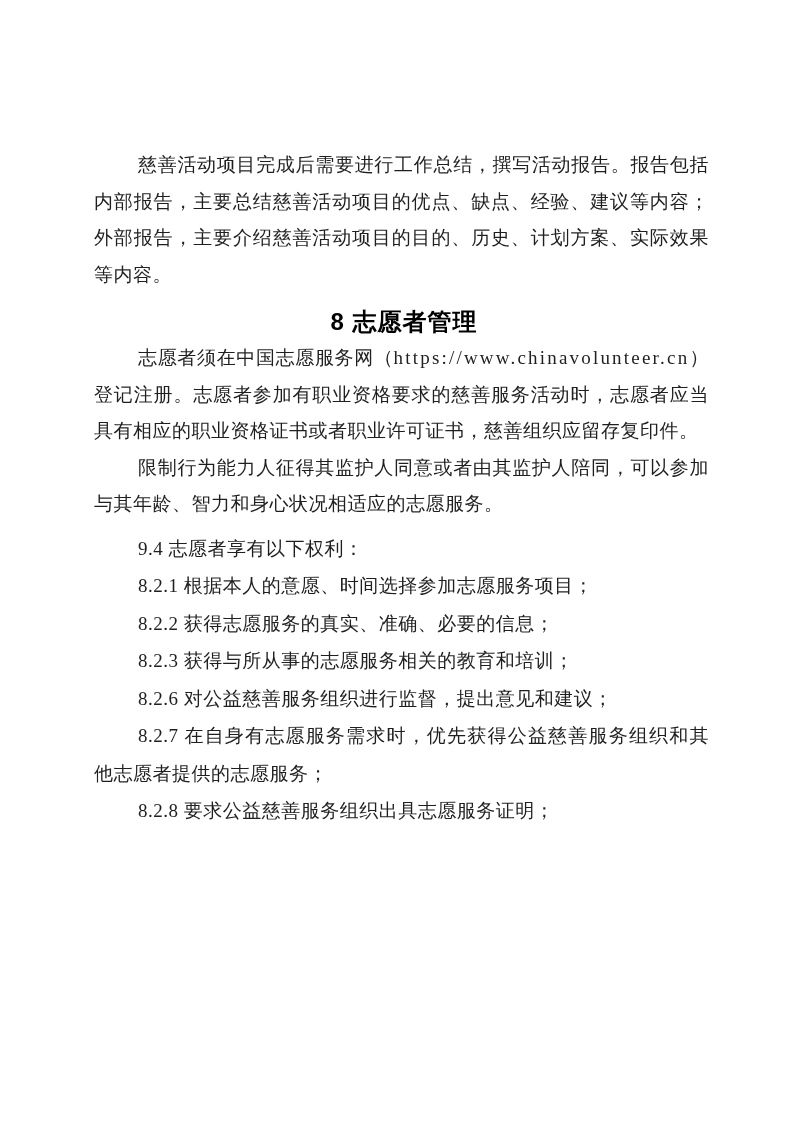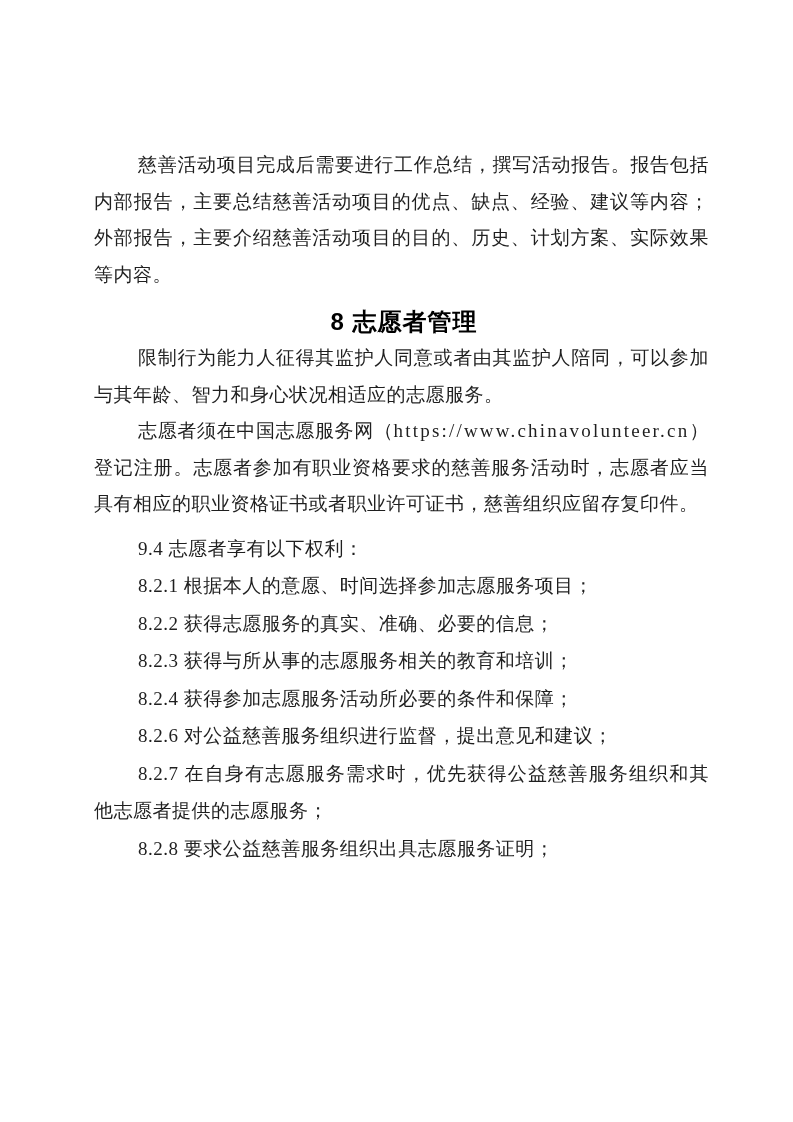--- a/index.html
+++ b/index.html
@@ -66,33 +66,32 @@
 <body>
 
 <div class="page">
   <div class="content">
 
     <p class="para">慈善活动项目完成后需要进行工作总结，撰写活动报告。报告包括内部报告，主要总结慈善活动项目的优点、缺点、经验、建议等内容；外部报告，主要介绍慈善活动项目的目的、历史、计划方案、实际效果等内容。</p>
 
     <h2 class="heading">8 志愿者管理</h2>
 
 
+    <p class="para"><span>志愿者须在中国志愿服务网（</span><span class="url">https://www.chinavolunteer.cn</span><span>）登记注册。志愿者参加有职业资格要求的慈善服务活动时，志愿者应当具有相应的职业资格证书或者职业许可证书，慈善组织应留存复印件。</span></p>
+
     <p class="para">限制行为能力人征得其监护人同意或者由其监护人陪同，可以参加与其年龄、智力和身心状况相适应的志愿服务。</p>
-
-    <p class="para"><span>志愿者须在中国志愿服务网（</span><span class="url">https://www.chinavolunteer.cn</span><span>）登记注册。志愿者参加有职业资格要求的慈善服务活动时，志愿者应当具有相应的职业资格证书或者职业许可证书，慈善组织应留存复印件。</span></p>
 
     <p class="para spaced-top">9.4 志愿者享有以下权利：</p>
 
     <p class="item">8.2.1 根据本人的意愿、时间选择参加志愿服务项目；</p>
 
     <p class="item">8.2.2 获得志愿服务的真实、准确、必要的信息；</p>
 
     <p class="item">8.2.3 获得与所从事的志愿服务相关的教育和培训；</p>
 
-    <p class="item">8.2.4 获得参加志愿服务活动所必要的条件和保障；</p>
 
 
     <p class="item">8.2.6 对公益慈善服务组织进行监督，提出意见和建议；</p>
 
     <p class="item">8.2.7 在自身有志愿服务需求时，优先获得公益慈善服务组织和其他志愿者提供的志愿服务；</p>
 
     <p class="item">8.2.8 要求公益慈善服务组织出具志愿服务证明；</p>
 
   </div>
 

